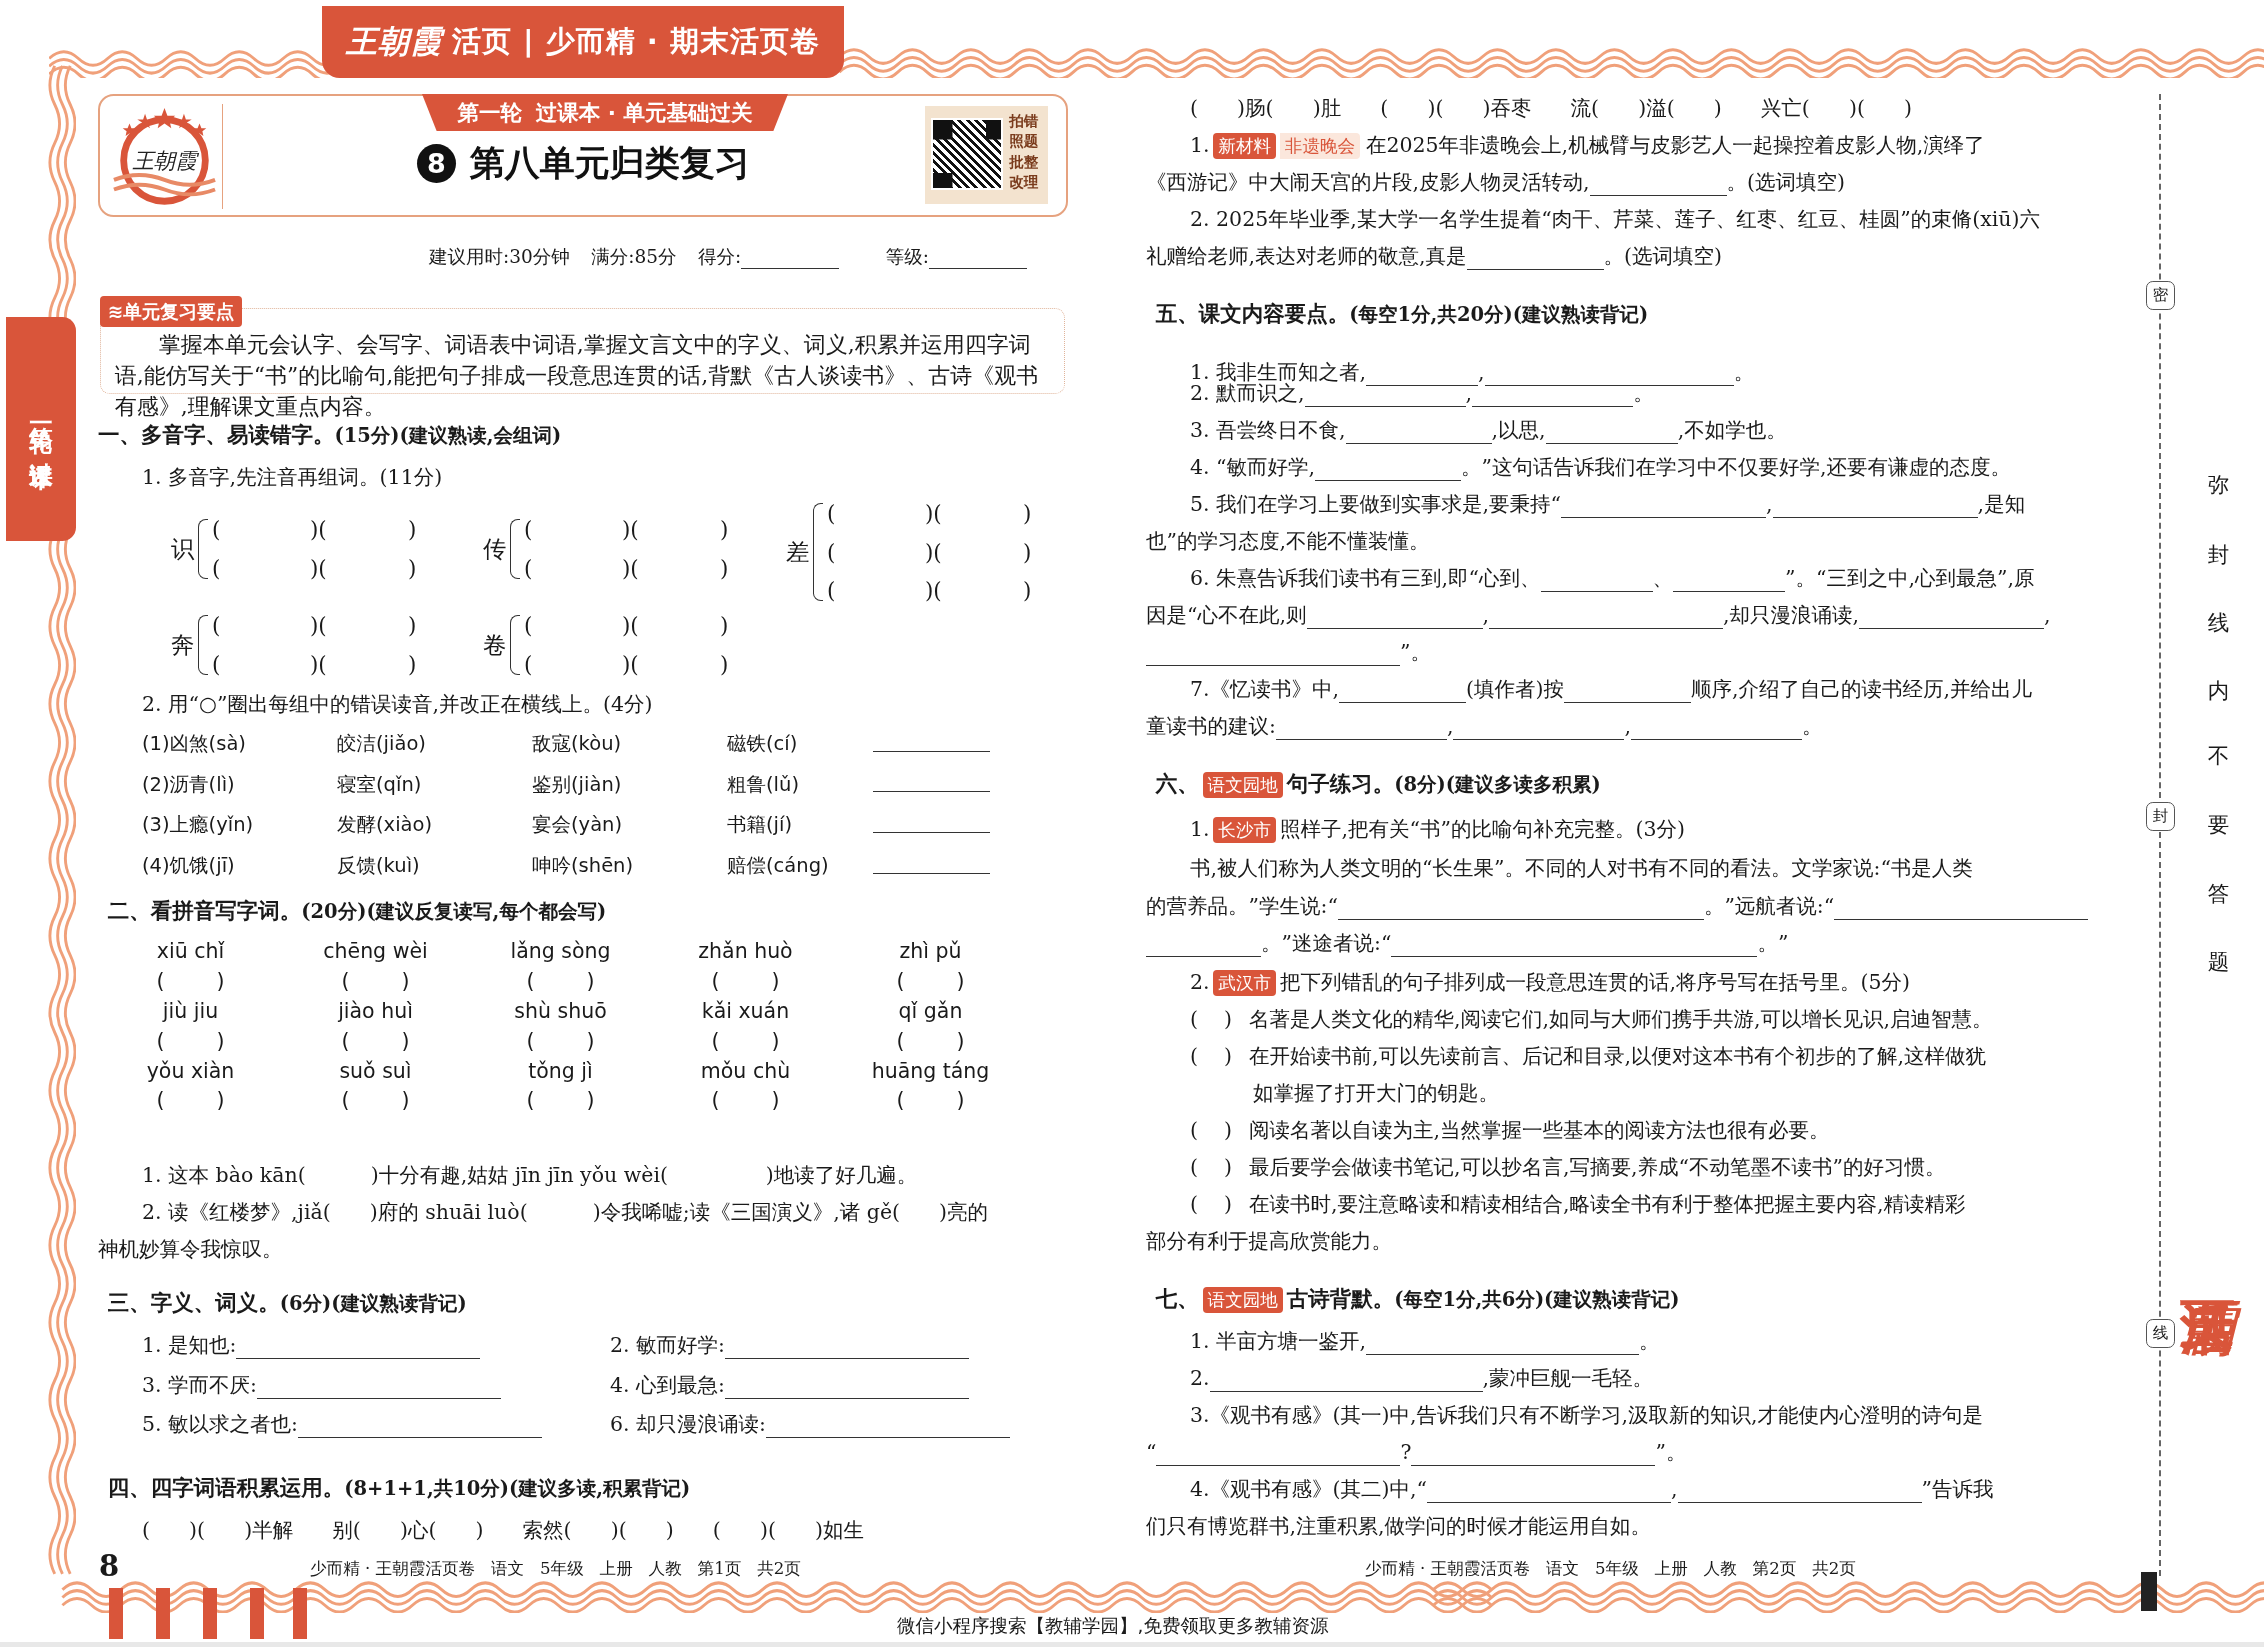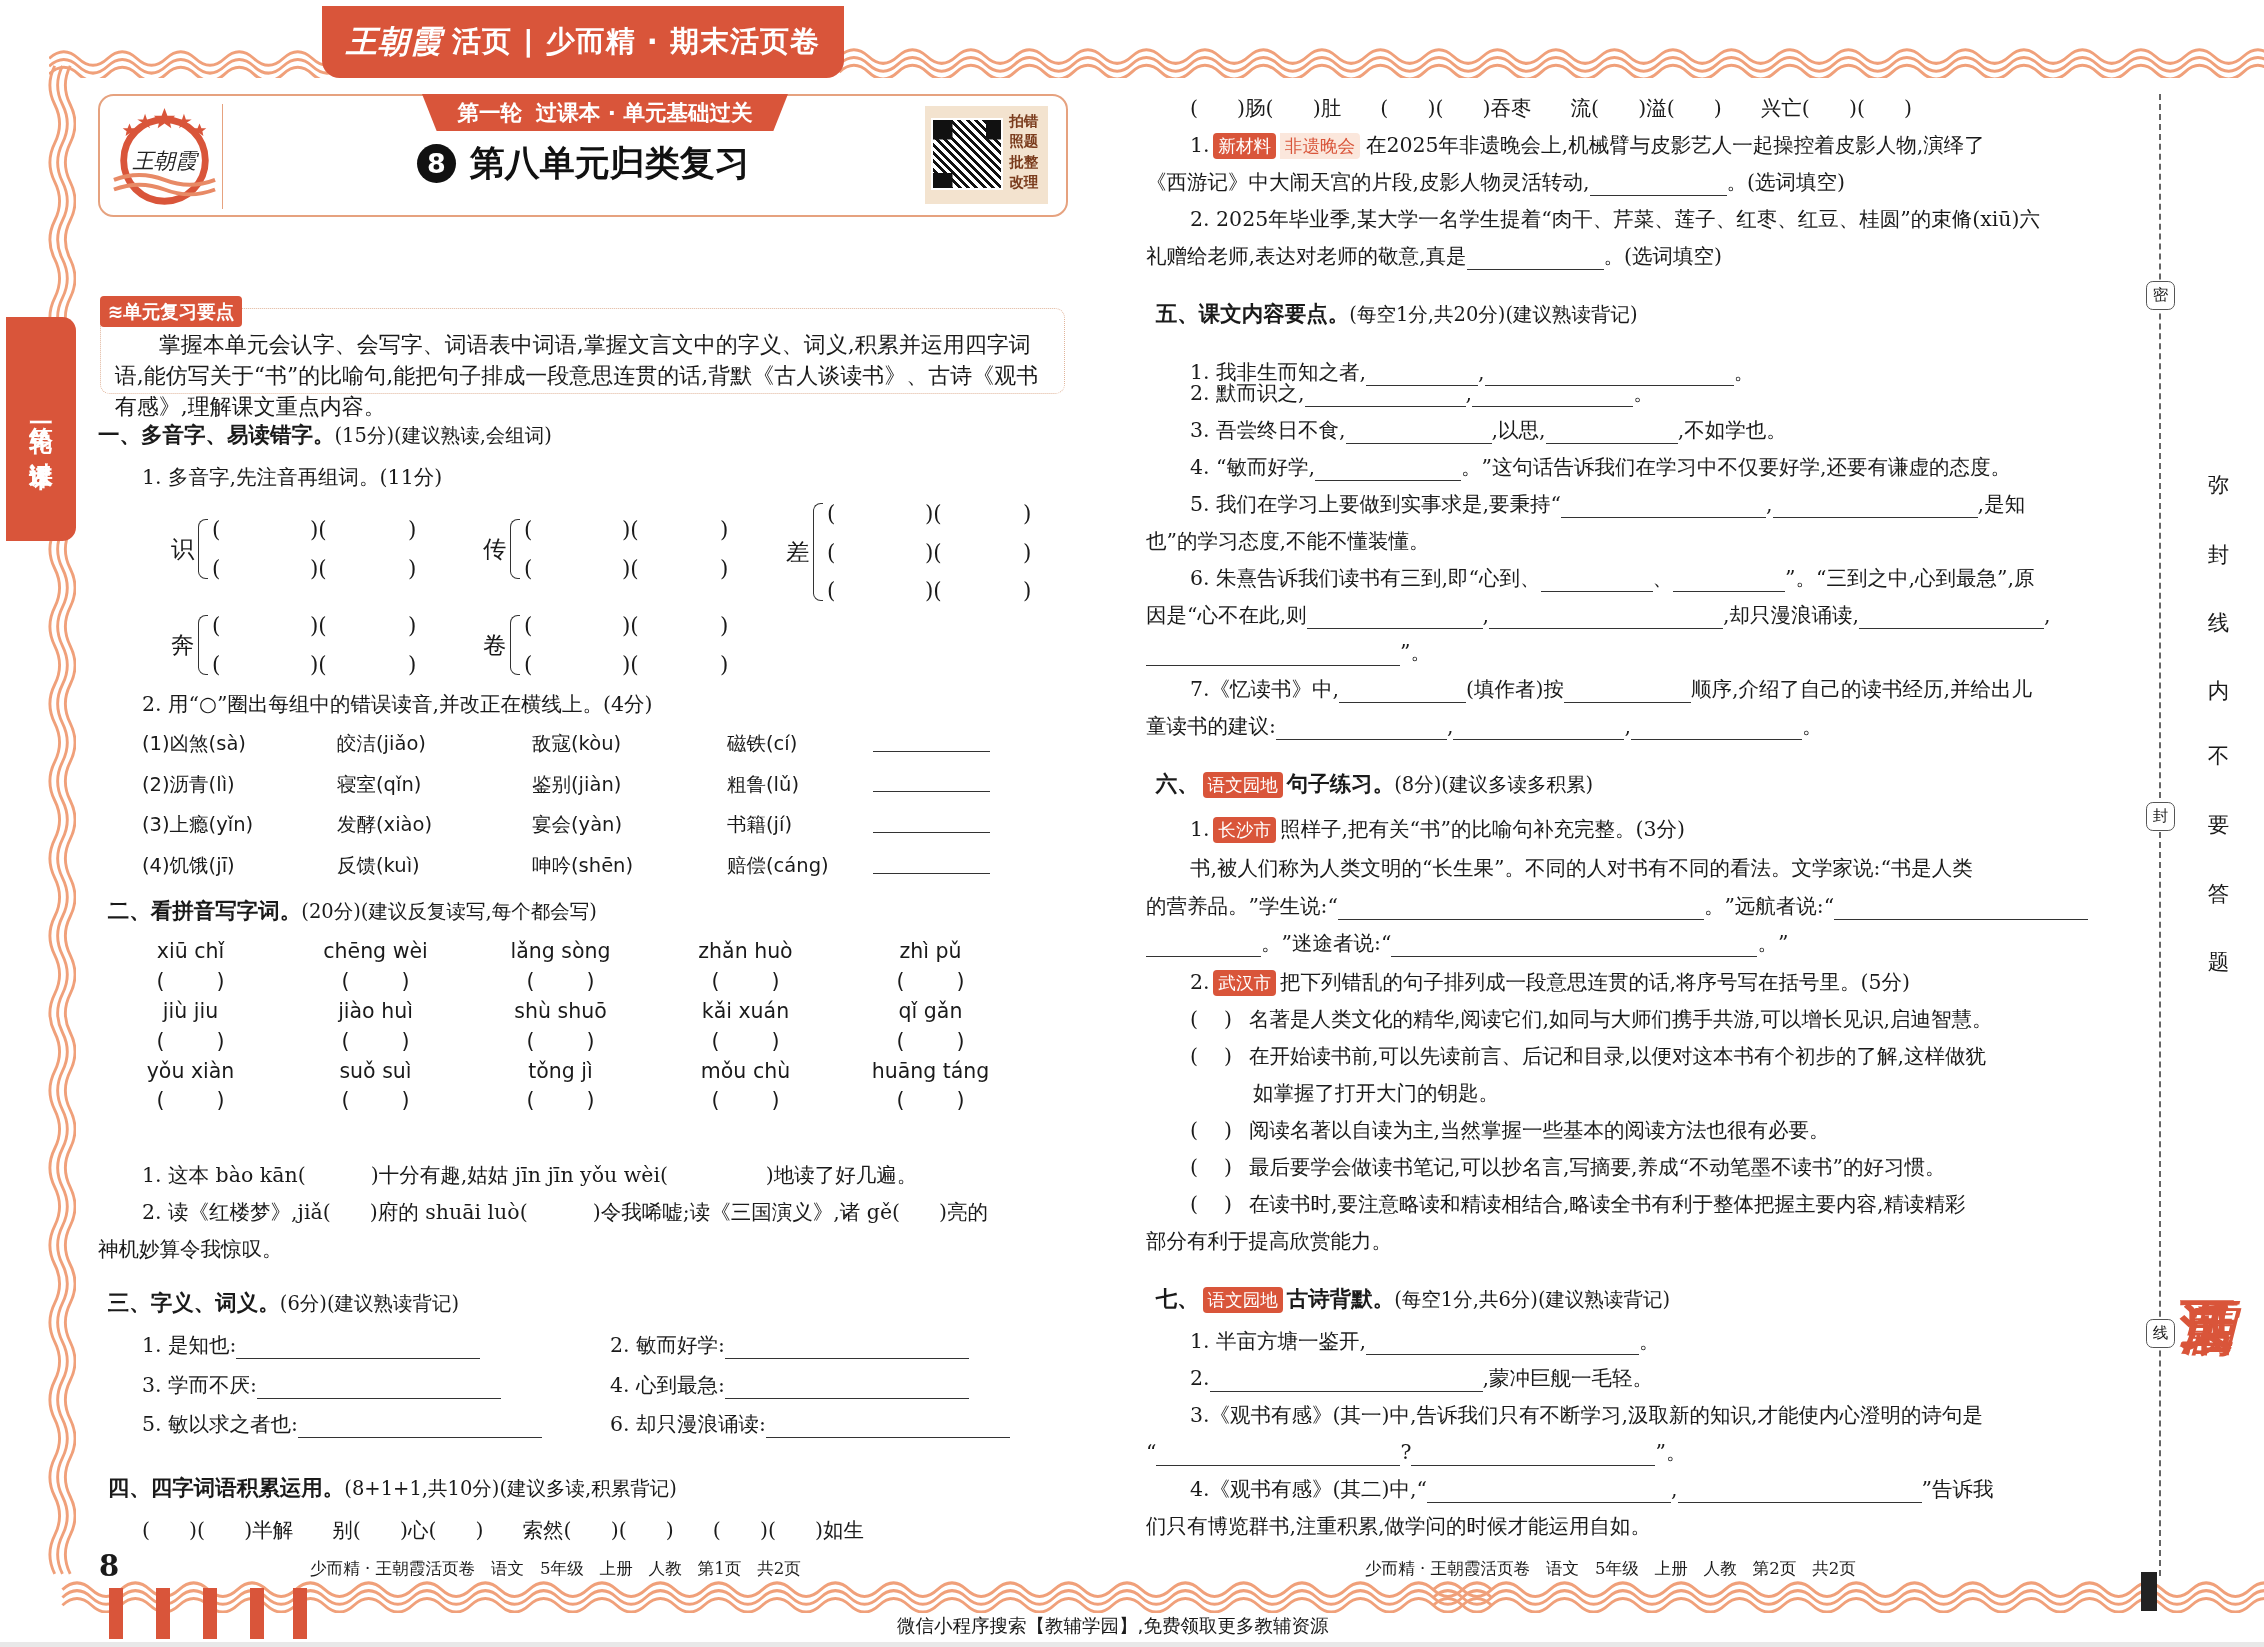--- a/index.html
+++ b/index.html
@@ -53,21 +53,21 @@
     font-family:"DejaVu Sans",sans-serif; font-weight:bold; font-size: 18.5px; padding: 2.9px 7.8px; border-radius: 3.9px; }
   .review-box { position:absolute; left: 100px; top: 308px; width: 965px; height: 86px;
     border: 1.5px dotted #e0b49a; border-radius: 9.8px; padding: 19.5px 13.7px 0 13.7px; font-size: 22px; line-height: 31px; }
   .review-box p { text-indent: 2em; }
 
   .col { position:absolute; font-size: 20.5px; }
   .col-left { left: 98px; top: 410px; width: 975px; }
   .col-right { left: 1146px; top: 86px; width: 975px; }
 
   .sec-title { font-family:"DejaVu Sans",sans-serif; font-weight:bold; font-size: 21.5px; }
-  .sec-title .note { font-family:"DejaVu Serif",serif; font-weight: normal; font-size: 19.5px; }
+  .sec-title .note { font-family:"DejaVu Serif",serif; font-weight: bold; font-size: 19.5px; }
   .tag { display:inline-block; background:#d9553a; color:#fff; font-family:"DejaVu Sans",sans-serif;
     font-size: 17.6px; padding: 1px 4.9px; border-radius: 3.9px; margin: 0 3.9px; font-weight: normal; }
   .tag-light { display:inline-block; background:#fbe7dc; color:#d9553a; font-family:"DejaVu Sans",sans-serif; font-size:17.6px; padding:1px 4.9px; border-radius:0 3.9px 3.9px 0; margin-right:5.9px; }
 
   .line { position:absolute; white-space: nowrap; }
   .blank { display:inline-block; border-bottom: 1.5px solid #333; height: 21.5px; vertical-align: bottom; }
   .paren { display:inline-block; }
 
   .bracket-group { position:absolute; display:flex; align-items:center; }
   .bracket-group .ch { font-size: 23.4px; margin-right: 3.9px; }
@@ -164,20 +164,26 @@
           <span>批</span>
           <span>改</span>
         <span>错</span>
           <span>题</span>
           <span>整</span>
           <span>理</span>
       </div>
     </div>
   </div>
 
+  <div class="meta-line">
+    <span>建议用时:30分钟</span>
+    <span>满分:85分</span>
+    <span><span>得分:</span><span class="blank"></span></span>
+    <span style="margin-left:25px"><span>等级:</span><span class="blank"></span></span>
+  </div>
 
   <div class="side-tab">第一轮 过课本</div>
 
   <div class="review-box">
     <p>掌握本单元会认字、会写字、词语表中词语,掌握文言文中的字义、词义,积累并运用四字词语,能仿写关于“书”的比喻句,能把句子排成一段意思连贯的话,背默《古人谈读书》、古诗《观书有感》,理解课文重点内容。</p>
   </div>
   <div class="review-tag">≋单元复习要点</div>
 
   <div class="col col-left">
     <div class="line sec-title" style="left:0;top:9.8px">

